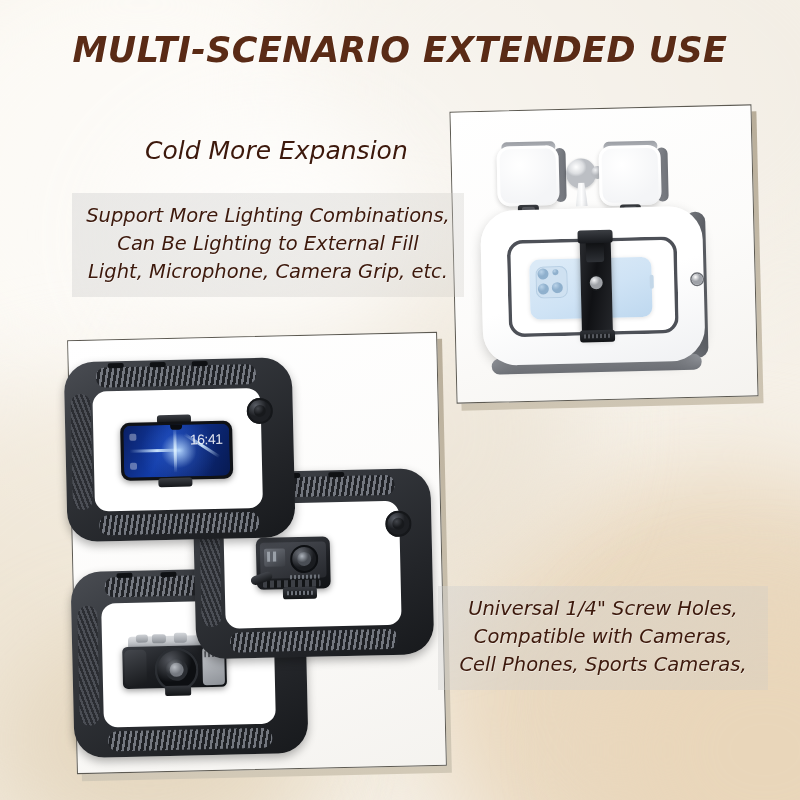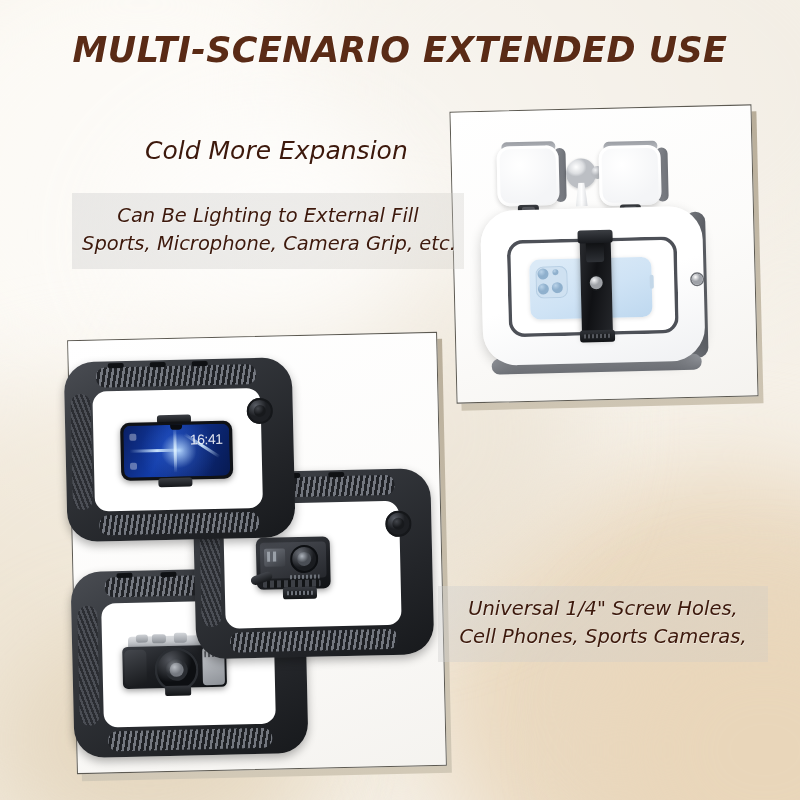--- a/index.html
+++ b/index.html
@@ -395,22 +395,24 @@
         </div>
         <div class="phone-notch"></div>
       </div>
       <div class="clip-sm" style="left:92px;top:118px;width:34px;height:9px;"></div>
     </div>
 
   </div>
 
   <div class="sec-head" id="head-cold">Cold More Expansion</div>
   <div class="para" id="para-cold">
+    <span class="ln">Support More Lighting Combinations,</span>
     <span class="ln">Can Be Lighting to External Fill</span>
-    <span class="ln">Sports, Microphone, Camera Grip, etc.</span>
+    <span class="ln">Light, Microphone, Camera Grip, etc.</span>
   </div>
 
   <div class="para" id="para-multi">
     <span class="ln">Universal 1/4" Screw Holes,</span>
+    <span class="ln">Compatible with Cameras,</span>
     <span class="ln">Cell Phones, Sports Cameras,</span>
   </div>
 
 </div>
 
 </body></html>

